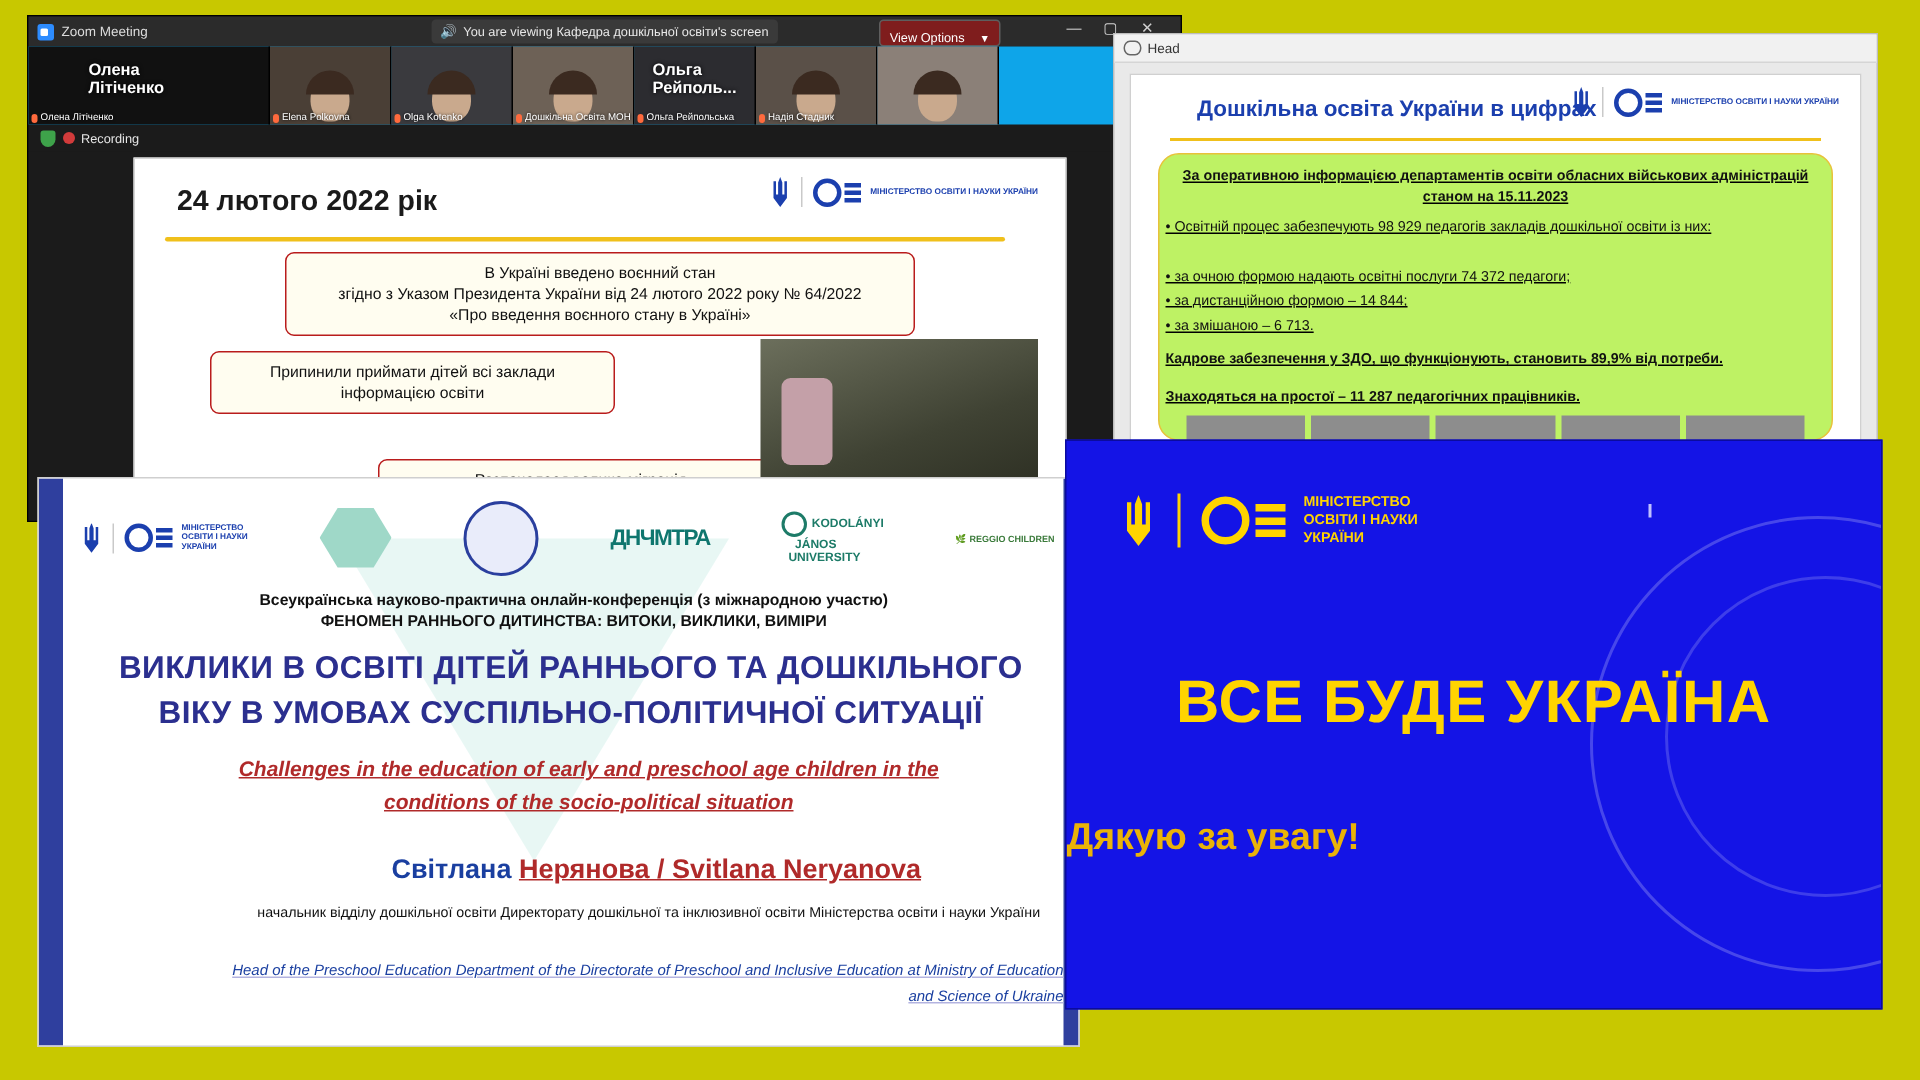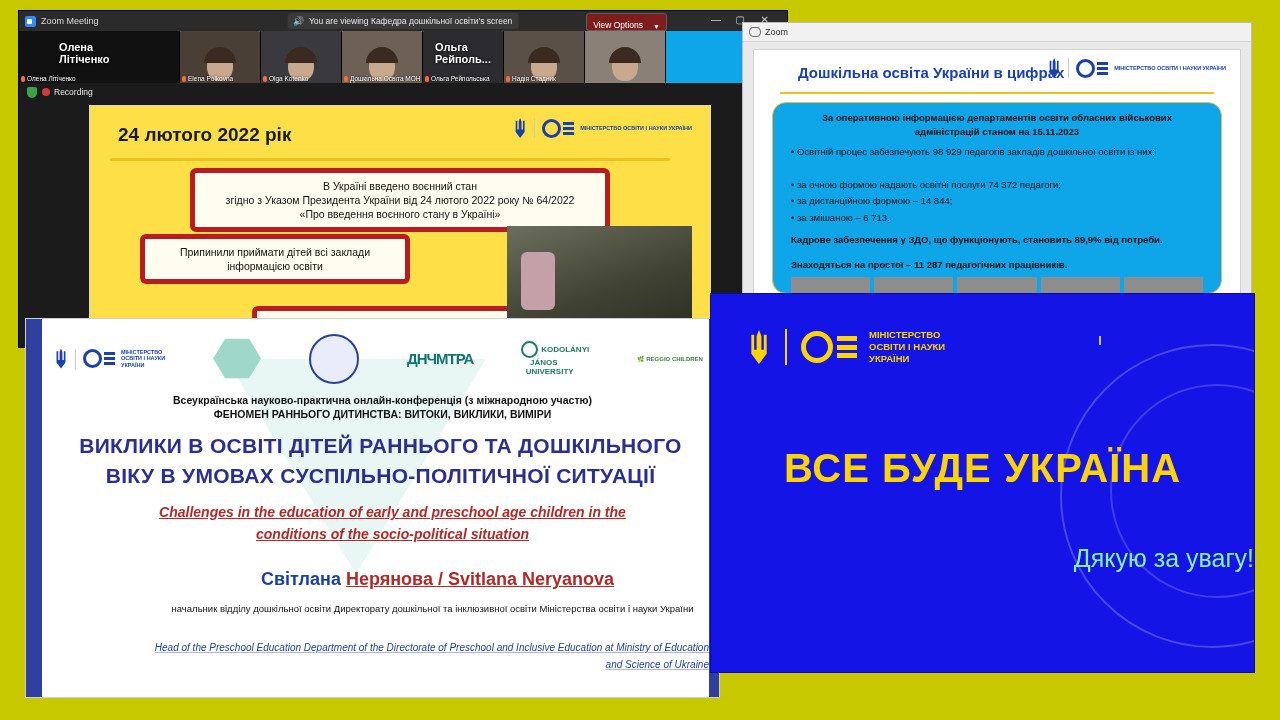--- a/index.html
+++ b/index.html
@@ -37,48 +37,48 @@
   .tname-big{position:absolute;left:50%;top:10px;transform:translateX(-50%);color:#fff;font-size:11px;font-weight:bold;text-shadow:0 0 3px #000;}
   .head{position:absolute;left:50%;bottom:2px;transform:translateX(-50%);width:26px;height:30px;border-radius:50% 50% 45% 45%;background:#c9a98d;}
   .head:before{content:"";position:absolute;left:-3px;top:-4px;width:32px;height:16px;border-radius:16px 16px 0 0;background:#3b2a20;}
   .nextbtn{position:absolute;right:6px;top:9px;width:26px;height:26px;border-radius:50%;background:#2d8cff;color:#fff;display:flex;align-items:center;justify-content:center;font-size:14px;}
 
   .recbar{height:18px;background:#1b1b1b;display:flex;align-items:center;padding-left:8px;color:#e6e6e6;font-size:8.5px;}
   .rec-shield{width:10px;height:11px;background:#3ea24a;border-radius:2px 2px 5px 5px;margin-right:5px;}
   .rec-dot{width:8px;height:8px;border-radius:50%;background:#d23b3b;margin-right:4px;}
 
   .zoom-stage{position:absolute;left:0;right:0;top:90px;bottom:0;background:#1b1b1b;}
-  .slide-a{position:absolute;left:70px;top:4px;width:620px;height:280px;background:#fde047;border:1px solid #d6d6d6;}
+  .slide-a{position:absolute;left:70px;top:4px;width:620px;height:280px;background:#ffffff;border:1px solid #d6d6d6;}
   .slide-a .sa-title{position:absolute;left:28px;top:18px;font-size:19px;font-weight:bold;color:#1a1a1a;}
   .sa-underline{position:absolute;left:20px;top:52px;width:560px;height:3px;background:#f0c01b;border-radius:2px;}
   .mon-logo{position:absolute;right:18px;top:12px;display:flex;align-items:center;}
   .trident{width:14px;height:20px;background:#1b3fae;clip-path:polygon(50% 0,60% 18%,60% 58%,70% 58%,70% 14%,82% 14%,82% 70%,50% 100%,18% 70%,18% 14%,30% 14%,30% 58%,40% 58%,40% 18%);}
   .mon-sep{width:1px;height:20px;background:#c9c9c9;margin:0 7px;}
   .mon-oe{display:flex;align-items:center;margin-right:6px;}
   .mon-o{width:13px;height:13px;border:3px solid #1b3fae;border-radius:50%;}
   .mon-bars{display:flex;flex-direction:column;justify-content:space-between;height:13px;margin-left:2px;}
   .mon-bars i{display:block;width:11px;height:3px;background:#1b3fae;}
   .mon-text{font-size:5.5px;line-height:6.5px;color:#1b3fae;font-weight:bold;}
-  .box-y{position:absolute;background:#fffdf0;border:5px solid #b91c1c;border-radius:6px;box-sizing:border-box;padding:6px 10px;font-size:10.5px;text-align:center;color:#111;line-height:14px;}
+  .box-y{position:absolute;background:#fffdf0;border:1px solid #b91c1c;border-radius:6px;box-sizing:border-box;padding:6px 10px;font-size:10.5px;text-align:center;color:#111;line-height:14px;}
   .sa-b1{left:100px;top:62px;width:420px;}
   .sa-b2{left:50px;top:128px;width:270px;}
   .sa-b3{left:162px;top:200px;width:270px;}
   .photo-soldiers{position:absolute;right:18px;top:120px;width:185px;height:105px;background:linear-gradient(160deg,#6c6f5c,#3f4233 60%,#2c2e22);}
   .photo-soldiers:after{content:"";position:absolute;left:14px;top:26px;width:34px;height:58px;background:#c4a0a8;border-radius:6px;}
   .photo-street{position:absolute;left:118px;top:245px;width:100px;height:60px;background:linear-gradient(180deg,#b9c2cb,#6f7a84);}
 
   
   #stats-window{left:742px;top:22px;width:510px;height:290px;background:#e9e9e9;border:1px solid #bdbdbd;}
   .stats-bar{height:18px;background:#f1f1f1;border-bottom:1px solid #d5d5d5;display:flex;align-items:center;padding-left:6px;font-size:9px;color:#333;}
   .stats-bar .eye{width:10px;height:8px;border:1px solid #666;border-radius:50%/70%;margin-right:4px;}
   .stats-page{position:absolute;left:10px;top:26px;right:10px;bottom:6px;background:#fff;border:1px solid #d0d0d0;}
   .sp-title{position:absolute;left:44px;top:14px;font-size:15px;font-weight:bold;color:#1b3fae;}
   .sp-underline{position:absolute;left:26px;top:42px;right:26px;height:2px;background:#f0c01b;}
   .sp-logo{position:absolute;right:14px;top:8px;display:flex;align-items:center;}
-  .sp-box{position:absolute;left:18px;top:52px;right:18px;bottom:10px;background:#0ea5e9;border:1.5px solid #e8c23a;border-radius:14px;box-sizing:border-box;padding:8px 18px;}
+  .sp-box{position:absolute;left:18px;top:52px;right:18px;bottom:10px;background:#bef264;border:1.5px solid #e8c23a;border-radius:14px;box-sizing:border-box;padding:8px 4px;text-decoration:underline;}
   .sp-h{text-align:center;font-size:9.5px;font-weight:bold;line-height:14px;color:#111;}
   .sp-p{font-size:9.5px;line-height:14.5px;color:#111;margin-top:6px;}
   .sp-strip{position:absolute;left:18px;right:18px;bottom:-2px;height:18px;display:flex;gap:4px;}
   .sp-strip i{flex:1;display:block;background:#8d8d8d;}
 
   
   #poster{left:25px;top:318px;width:695px;height:380px;background:#fff;border:1px solid #cfcfcf;overflow:hidden;}
   .poster-side{position:absolute;left:0;top:0;width:16px;bottom:0;background:#2f3f9e;}
   .poster-side2{position:absolute;right:0;top:0;width:10px;bottom:0;background:#2f3f9e;}
   .watermark{position:absolute;left:120px;top:10px;width:420px;height:330px;opacity:.18;}
@@ -103,21 +103,21 @@
   
   #thanks{left:710px;top:293px;width:545px;height:380px;background:#1414e6;border:1px solid #0b0b9e;overflow:hidden;}
   .th-logo{position:absolute;left:36px;top:35px;display:flex;align-items:center;}
   .th-trident{width:24px;height:34px;background:#ffd400;clip-path:polygon(50% 0,60% 18%,60% 58%,70% 58%,70% 14%,82% 14%,82% 70%,50% 100%,18% 70%,18% 14%,30% 14%,30% 58%,40% 58%,40% 18%);}
   .th-sep{width:2px;height:36px;background:#ffd400;margin:0 14px;}
   .th-o{width:22px;height:22px;border:5px solid #ffd400;border-radius:50%;}
   .th-bars{display:flex;flex-direction:column;justify-content:space-between;height:22px;margin-left:4px;}
   .th-bars i{display:block;width:20px;height:5px;background:#ffd400;}
   .th-text{margin-left:12px;font-size:9.5px;line-height:12px;color:#ffd400;font-weight:bold;}
   .th-main{position:absolute;left:0;right:0;top:152px;text-align:center;font-size:40px;font-weight:bold;color:#ffd400;letter-spacing:1px;}
-  .th-sub{position:absolute;left:0;right:0;top:250px;text-align:right;font-size:25px;font-weight:normal;color:#86efac;}
+  .th-sub{position:absolute;left:0;right:0;top:250px;text-align:left;font-size:25px;font-weight:bold;color:#eab308;}
   .th-arcs{position:absolute;right:-110px;top:50px;width:300px;height:300px;border-radius:50%;border:2px solid rgba(255,255,255,.22);}
   .th-arcs2{position:absolute;right:-70px;top:90px;width:210px;height:210px;border-radius:50%;border:2px solid rgba(255,255,255,.18);}
   .th-cursor{position:absolute;left:388px;top:42px;width:2px;height:9px;background:#bfbfff;}
 </style>
 </head>
 <body>
 
 <div class="panel" id="zoom-window">
 
   <div class="zoom-titlebar">
@@ -218,21 +218,21 @@
       <div class="box-y sa-b3">Розпочалася велика міграція</div>
       <div class="photo-soldiers"></div>
       <div class="photo-street"></div>
     </div>
   </div>
 </div>
 
 <div class="panel" id="stats-window">
   <div class="stats-bar">
     <span class="eye"></span>
-    <span>Zoom</span>
+    <span>Head</span>
   </div>
 
   <div class="stats-page">
     <div class="sp-title">Дошкільна освіта України в цифрах</div>
     <div class="sp-logo">
       <span class="trident"></span>
       <span class="mon-sep"></span>
       <span class="mon-oe">
         <span class="mon-o"></span>
           <span class="mon-bars">

